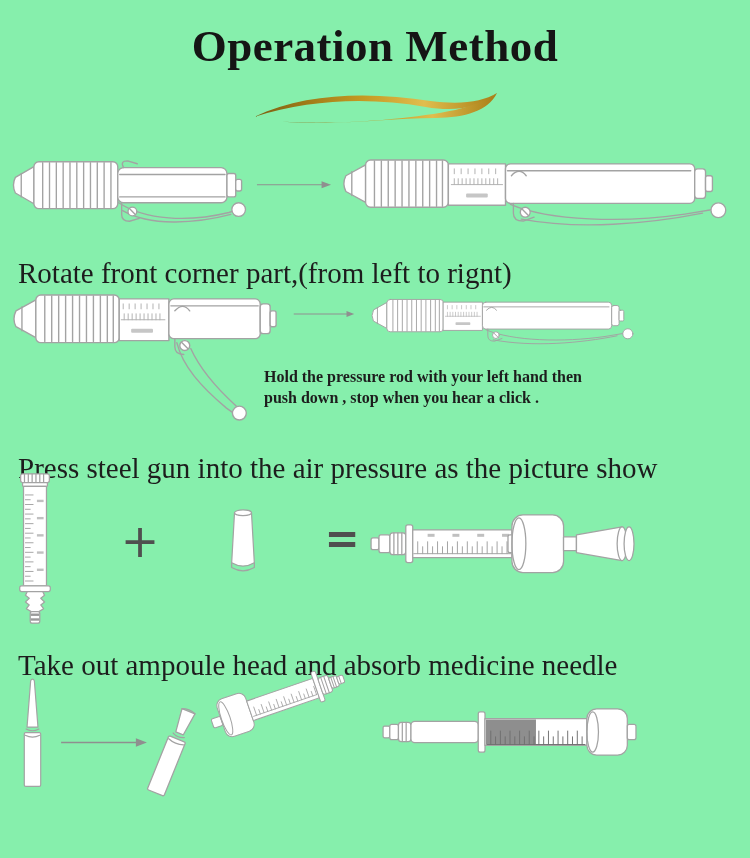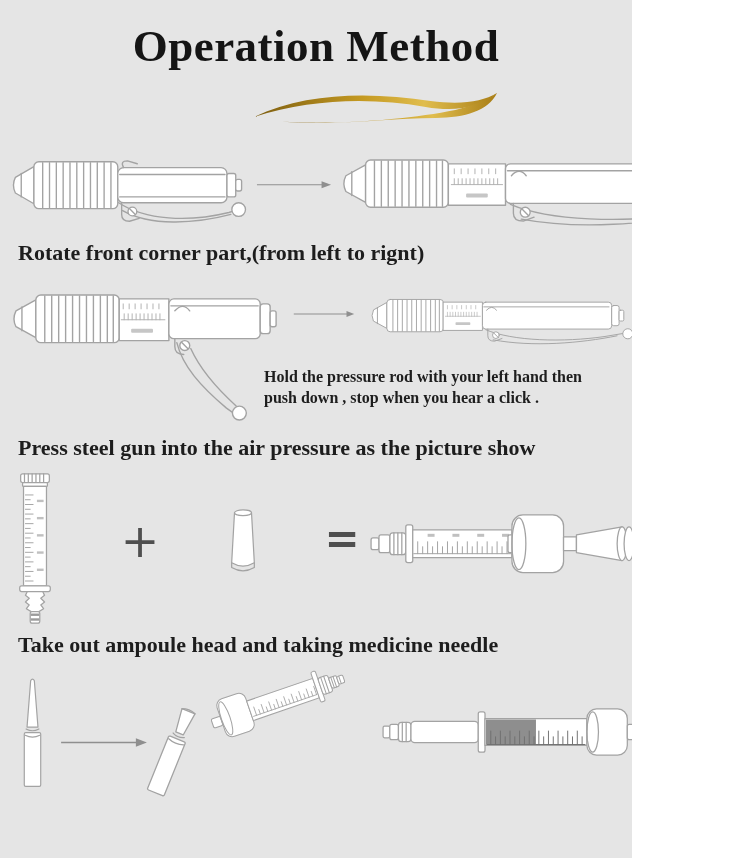--- a/index.html
+++ b/index.html
@@ -1,26 +1,26 @@
 <!DOCTYPE html>
 <html><head>
 <meta charset="utf-8">
 <style>
   html,body{margin:0;padding:0;background:#fff;}
   .page{
-    position:relative;width:632px;height:858px;background:#e5e5e5;
+    position:relative;width:750px;height:858px;background:#86efac;
     font-family:"Liberation Serif", serif;color:#1d1d1d;overflow:hidden;
   }
   .abs{position:absolute;}
   .title{
     left:0;right:0;top:20px;text-align:center;
     font-size:45px;font-weight:700;letter-spacing:.5px;color:#151515;
   }
   .caption{
-    font-size:22px;font-weight:700;color:#1d1d1d;white-space:nowrap;
+    font-size:29px;font-weight:400;color:#1d1d1d;white-space:nowrap;margin-top:17px;
   }
   .note{
     font-size:16px;font-weight:700;line-height:1.32;color:#1d1d1d;
     white-space:pre-line;width:440px;
   }
   .mathsym{
     font-family:"DejaVu Sans", sans-serif;color:#4f4f4f;font-weight:400;
     text-align:center;line-height:1;
   }
   .plus{font-size:46px;}
@@ -270,21 +270,21 @@
       <use href="#sym-ampoule-grad"></use>
     </svg>
   <div class="abs mathsym plus" style="left:118px;top:518px;width:44px">+</div>
   <svg class="abs art" style="left:226px;top:506px" width="34" height="72" viewBox="0 0 36 76">
       <use href="#sym-cone-head"></use>
     </svg>
   <div class="abs mathsym equals" style="left:320px;top:518px;width:44px">=</div>
   <svg class="abs art" style="left:368px;top:512px" width="278" height="63.5" viewBox="0 0 280 64">
       <use href="#sym-assembled"></use>
     </svg>
-  <div class="abs caption" style="left:18px;top:632px">Take out ampoule head and taking medicine needle</div>
+  <div class="abs caption" style="left:18px;top:632px">Take out ampoule head and absorb medicine needle</div>
 
   <svg class="abs art" style="left:16px;top:676px" width="33" height="115" viewBox="0 0 36 126">
       <use href="#sym-ampoule-sealed"></use>
     </svg>
   <svg class="abs art" style="left:60px;top:737px" width="88" height="11" viewBox="0 0 80 10">
       <use href="#sym-arrow"></use>
     </svg>
   <svg class="abs art rot-open" style="left:150px;top:702px" width="44" height="100" viewBox="0 0 44 100">
       <use href="#sym-ampoule-open"></use>
     </svg>

